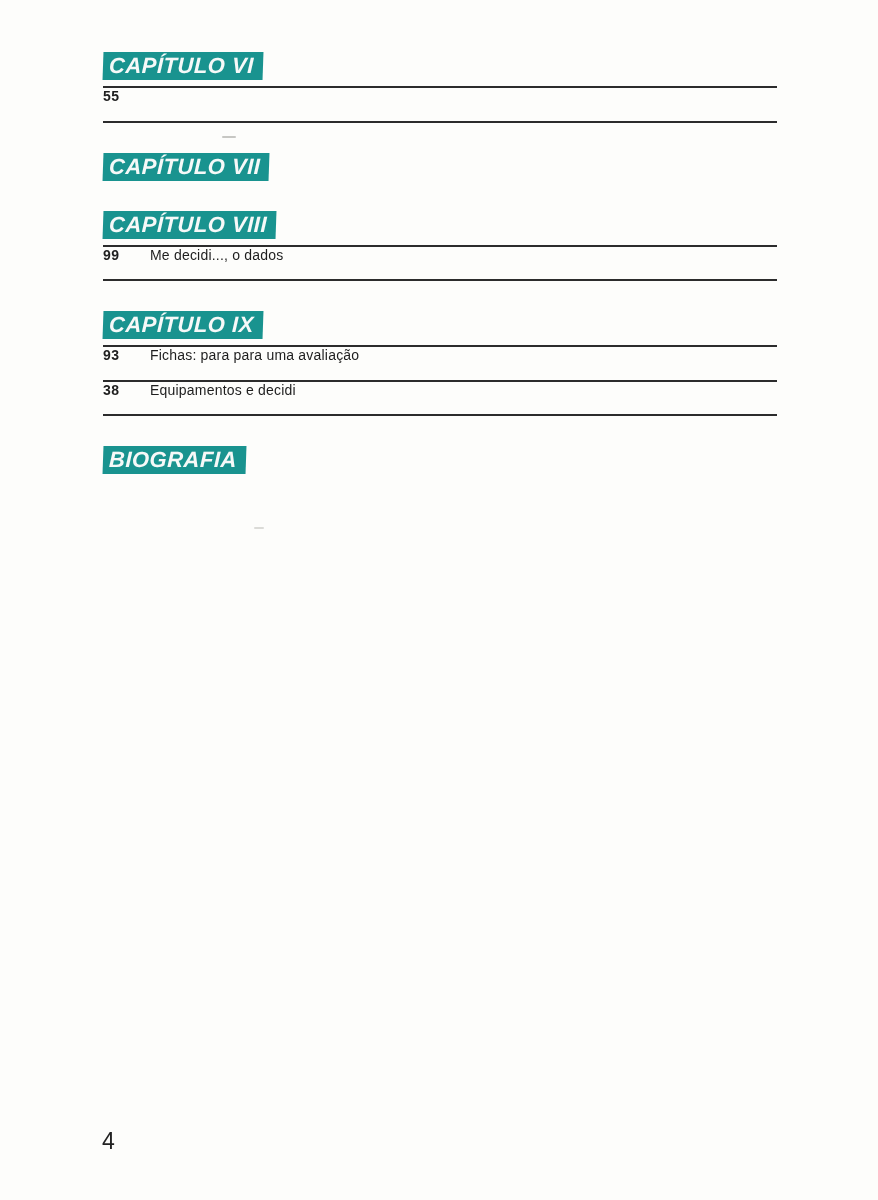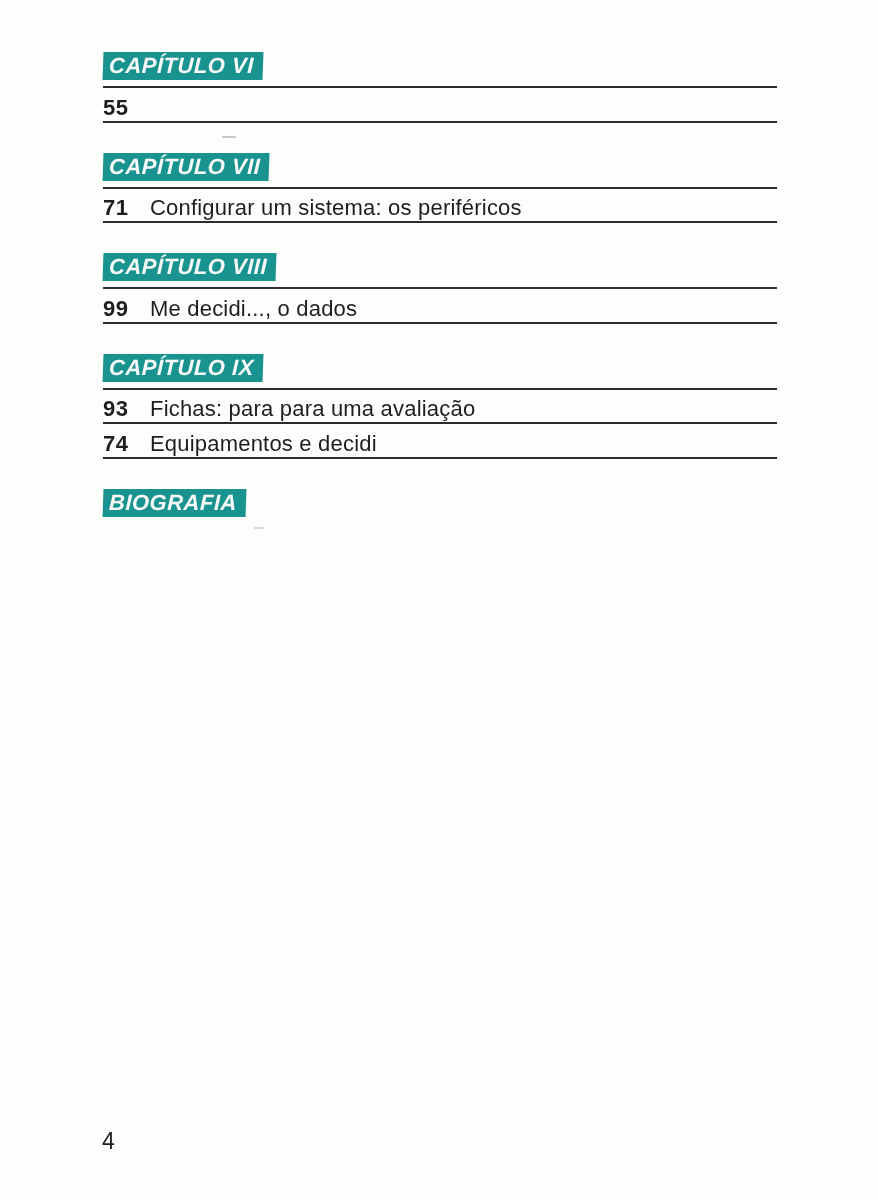--- a/index.html
+++ b/index.html
@@ -37,24 +37,24 @@
     padding: 0 9px 0 6px;
     letter-spacing: 0.5px;
     transform: skewX(-2deg);
   }
   .entries {
     border-top: 2.5px solid #2c2c2c;
     margin-top: 6px;
   }
   .toc-entry {
     display: flex;
-    align-items: flex-end;
+    align-items: flex-start;
     height: 32.5px;
     border-bottom: 2.5px solid #2c2c2c;
-    font-size: 22px;
+    font-size: 14px;
   }
   .entry-page {
     font-weight: bold;
     width: 47px;
     flex: 0 0 47px;
     letter-spacing: 0.5px;
   }
   .entry-title {
     letter-spacing: 0.2px;
   }
@@ -85,47 +85,41 @@
     <div class="chapter-badge">CAPÍTULO VI</div>
     <div class="entries">
       <div class="toc-entry">
         <span class="entry-page">55</span>
       </div>
     </div>
   </section>
 
   <section class="toc-section">
     <div class="chapter-badge">CAPÍTULO VII</div>
-    <div class="entries">
-      <div class="toc-entry">
-        <span class="entry-page">71</span>
-        <span class="entry-title">Configurar um sistema: os periféricos</span>
-      </div>
-    </div>
   </section>
 
   <section class="toc-section">
     <div class="chapter-badge">CAPÍTULO VIII</div>
     <div class="entries">
       <div class="toc-entry">
         <span class="entry-page">99</span>
         <span class="entry-title">Me decidi..., o dados</span>
       </div>
     </div>
   </section>
 
   <section class="toc-section">
     <div class="chapter-badge">CAPÍTULO IX</div>
     <div class="entries">
       <div class="toc-entry">
         <span class="entry-page">93</span>
         <span class="entry-title">Fichas: para para uma avaliação</span>
       </div>
       <div class="toc-entry">
-        <span class="entry-page">74</span>
+        <span class="entry-page">38</span>
         <span class="entry-title">Equipamentos e decidi</span>
       </div>
     </div>
   </section>
 
   <section class="toc-section">
     <div class="chapter-badge">BIOGRAFIA</div>
   </section>
 
 </div>

